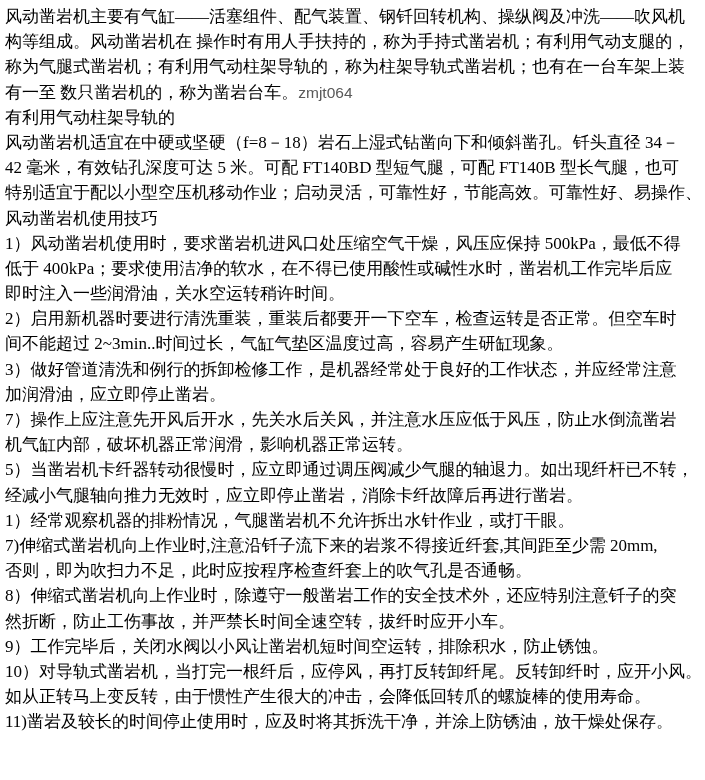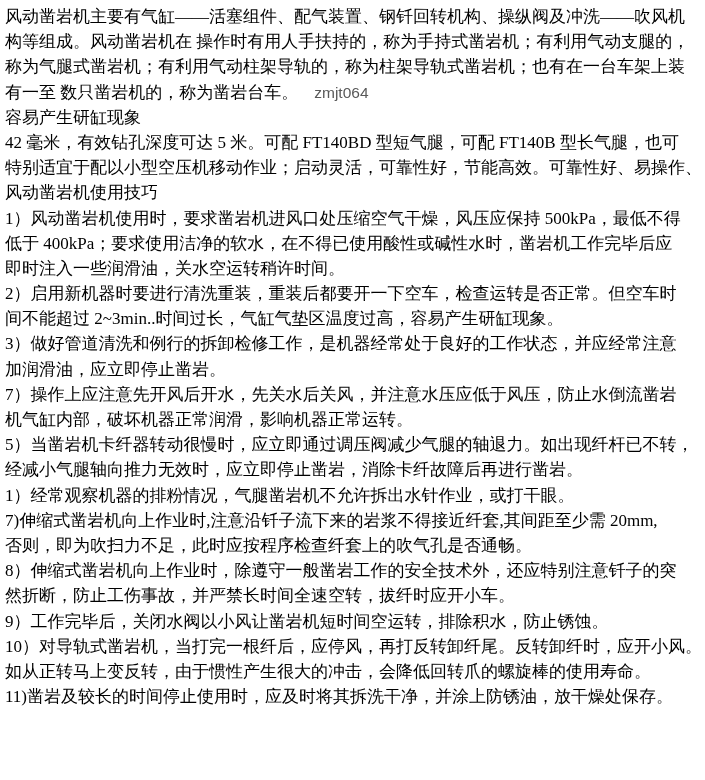--- a/index.html
+++ b/index.html
@@ -28,32 +28,32 @@
     white-space: pre;
     overflow: visible;
   }
   .line.heading {
     
   }
   .watermark {
     font-family: "Liberation Sans", "DejaVu Sans", sans-serif;
     font-size: 15.5px;
     color: #595959;
-    margin-left: 16px;
   }
 </style>
 </head>
 <body>
 
 <div class="doc" id="doc">
     <div class="line"><span>风动凿岩机主要有气缸——活塞组件、配气装置、钢钎回转机构、操纵阀及冲洗——吹风机</span></div>
     <div class="line"><span>构等组成。风动凿岩机在 操作时有用人手扶持的，称为手持式凿岩机；有利用气动支腿的，</span></div>
     <div class="line"><span>称为气腿式凿岩机；有利用气动柱架导轨的，称为柱架导轨式凿岩机；也有在一台车架上装</span></div>
     <div class="line"><span>有一至 数只凿岩机的，称为凿岩台车。</span><span class="watermark">zmjt064</span></div>
-    <div class="line heading"><span>容易产生研缸现象</span></div>
+    <div class="line heading"><span>有利用气动柱架导轨的</span></div>
+    <div class="line"><span>风动凿岩机适宜在中硬或坚硬（f=8－18）岩石上湿式钻凿向下和倾斜凿孔。钎头直径 34－</span></div>
     <div class="line"><span>42 毫米，有效钻孔深度可达 5 米。可配 FT140BD 型短气腿，可配 FT140B 型长气腿，也可</span></div>
     <div class="line"><span>特别适宜于配以小型空压机移动作业；启动灵活，可靠性好，节能高效。可靠性好、易操作、</span></div>
     <div class="line heading"><span>风动凿岩机使用技巧</span></div>
     <div class="line"><span>1）风动凿岩机使用时，要求凿岩机进风口处压缩空气干燥，风压应保持 500kPa，最低不得</span></div>
     <div class="line"><span>低于 400kPa；要求使用洁净的软水，在不得已使用酸性或碱性水时，凿岩机工作完毕后应</span></div>
     <div class="line"><span>即时注入一些润滑油，关水空运转稍许时间。</span></div>
     <div class="line"><span>2）启用新机器时要进行清洗重装，重装后都要开一下空车，检查运转是否正常。但空车时</span></div>
     <div class="line"><span>间不能超过 2~3min..时间过长，气缸气垫区温度过高，容易产生研缸现象。</span></div>
     <div class="line"><span>3）做好管道清洗和例行的拆卸检修工作，是机器经常处于良好的工作状态，并应经常注意</span></div>
     <div class="line"><span>加润滑油，应立即停止凿岩。</span></div>

